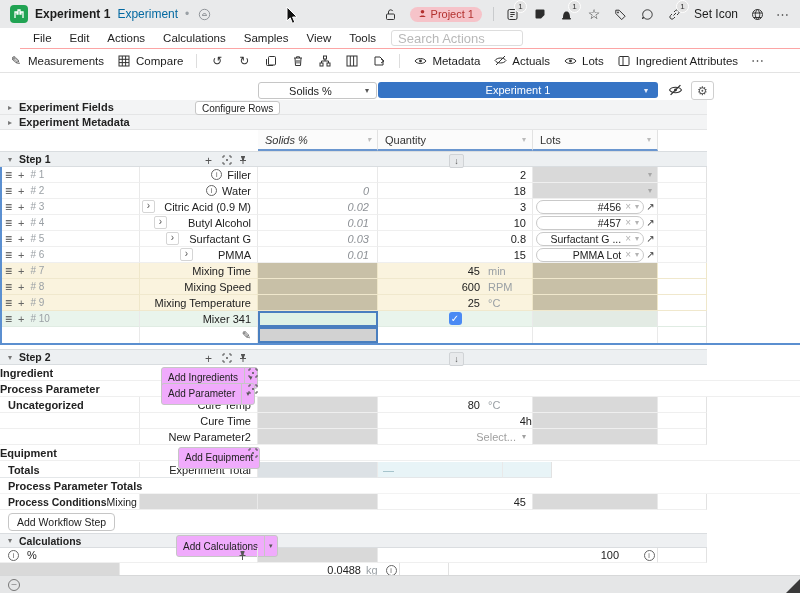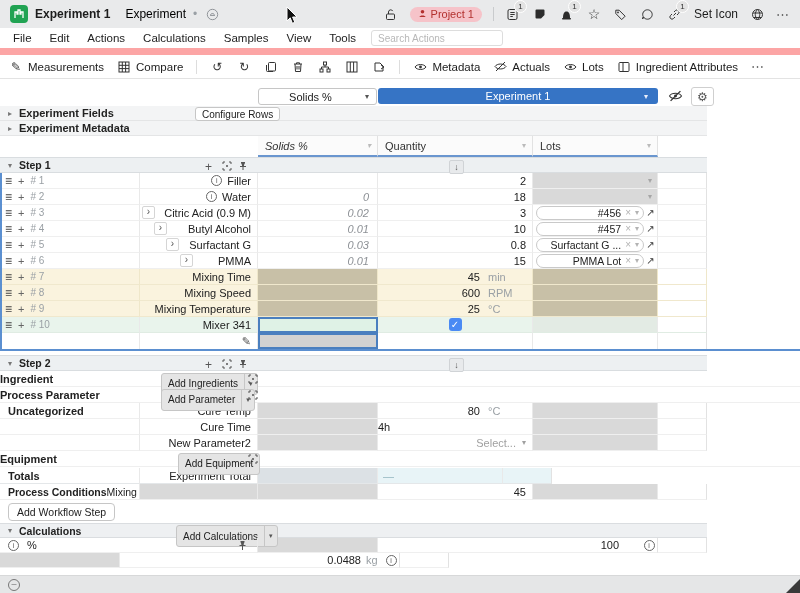--- a/index.html
+++ b/index.html
@@ -3,33 +3,33 @@
 <meta charset="utf-8">
 <style>
   html,body{margin:0;padding:0;background:#fff;}
   .app{position:relative;width:800px;height:593px;overflow:hidden;background:#fff;
        font-family:"Liberation Sans",sans-serif;color:#222;font-size:11px;}
   svg{display:block}
   
   .titlebar{height:28px;background:#e9eaeb;display:flex;align-items:center;padding:0 10px;gap:7px;font-size:12px;}
   .logo{width:18px;height:18px;border-radius:4px;background:#21a353;display:flex;align-items:center;justify-content:center;flex:0 0 auto;}
   .t-title{font-weight:bold;color:#1c1c1c;}
-  .t-sub{color:#000000;margin-left:8px;}
+  .t-sub{color:#0369a1;}
   .t-dot{color:#9aa0a5;}
   .tb-right{margin-left:auto;display:flex;align-items:center;gap:11px;}
   .proj{background:#f6c3c9;color:#b3302e;border-radius:9px;padding:1px 8px 2px;font-size:11px;display:flex;align-items:center;gap:4px;}
   .tb-i{position:relative;display:flex;align-items:center;justify-content:center;width:16px;height:16px;}
   .nb{position:absolute;top:-6px;right:-6px;background:#e3e3e3;border:1px solid #fff;border-radius:50%;width:11px;height:11px;line-height:11px;font-size:8px;text-align:center;color:#333;}
   .tdivider{width:1px;height:14px;background:#c9cbcd;}
   .seticon{font-size:12px;color:#1c1c1c;}
   .ovf{color:#444;font-size:13px;letter-spacing:1px;}
   
-  .menubar{height:20px;background:#fff;display:flex;align-items:center;gap:0;padding:0 4px;font-size:11.5px;border-bottom:7px solid #fca5a5;}
+  .menubar{height:20px;background:#fff;display:flex;align-items:center;gap:0;padding:0 4px;font-size:11.5px;border-bottom:1px solid #fca5a5;margin-left:20px;}
   .menu-item{padding:0 9px;cursor:default;}
-  .search{margin-left:6px;width:118px;height:14px;border:1px solid #ddd;border-radius:3px;font-size:10px;padding:0 6px;color:#555;font-family:"Liberation Sans",sans-serif;}
+  .search{margin-left:6px;width:118px;height:14px;border:1px solid #ddd;border-radius:3px;font-size:13px;padding:0 6px;color:#555;font-family:"Liberation Sans",sans-serif;}
   .search::placeholder{color:#b8b8b8;}
   
   .toolbar{height:23px;background:#fff;border-bottom:1px solid #e3e3e3;display:flex;align-items:center;padding:0 9px;gap:13px;font-size:11.5px;}
   .tbtn{display:flex;align-items:center;gap:5px;color:#1c1c1c;}
   .tico{display:flex;align-items:center;justify-content:center;width:14px;height:14px;color:#333;font-size:12px;}
   .tdiv{width:1px;height:14px;background:#ddd;}
   .spacer8{height:8px;background:#fff;}
   
   .pickrow{height:19px;position:relative;background:#fff;}
   .colpick{position:absolute;left:258px;top:1px;width:117px;height:15px;border:1px solid #c6c6c6;border-radius:3px;background:#fff;
@@ -88,21 +88,21 @@
   .grow .cell{border-bottom:1px solid #e0ece3;}
   .mint{background:#dff2e6;border:2px solid #4a7fbf !important;}
   .checkbox{width:13px;height:13px;background:#4a8af4;border-radius:3px;color:#fff;font-size:10px;line-height:13px;text-align:center;margin:0 auto;}
   .editrow{height:18px;border-bottom:2px solid #5b8fd0;}
   .editrow .c-name{font-style:normal;}
   .selgray{background:#d2d2d2;border:2px solid #4a7fbf !important;}
   .blue-left{position:absolute;left:0;top:0;bottom:0;width:2px;background:#5b8fd0;}
   .gap4{height:4px;background:#fff;}
   
   .s2label{width:140px;box-sizing:border-box;padding-left:0;display:flex;align-items:center;font-weight:bold;}
-  .addbtn{position:absolute;top:1.5px;height:22px;border:1px solid #c6c6c6;border-radius:3px;background:#e5e5e5;font-size:10px;display:flex;align-items:center;box-sizing:border-box;}
+  .addbtn{position:absolute;top:1.5px;height:22px;border:1px solid #c6c6c6;border-radius:3px;background:#f0abfc;font-size:10px;display:flex;align-items:center;box-sizing:border-box;}
   .addbtn .lbl{padding:0 6px;}
   .addbtn .seg{border-left:1px solid #c6c6c6;padding:0 4px;font-size:7px;color:#555;height:100%;display:flex;align-items:center;}
   .focus-ico{position:absolute;top:3px;}
   .gcell{background:#d9d9d9;}
   .selectph{color:#a0a0a0;}
   
   .totrow .cell{border-bottom:1px solid #e4e7e9;}
   .bold{font-weight:bold;}
   .cyan{background:#e8f4f7;} .graysol{background:#dce1e5;}
   .dashlot{color:#93b6c0;padding-left:5px;flex:1;}
@@ -677,21 +677,21 @@
       <div class="cell c-lot gcell"></div>
       <div class="cell c-x"></div>
     </div>
 
     <div class="trow">
       <div class="cell c-head"></div>
       <div class="cell c-name">
           <span>Cure Time</span>
         </div>
       <div class="cell c-sol gcell"></div>
-      <div class="cell c-qty" style="justify-content:flex-start;padding-right:0;">
+      <div class="cell c-qty" style="justify-content:flex-end;padding-right:0;">
           <span>4h</span>
         </div>
       <div class="cell c-lot gcell"></div>
       <div class="cell c-x"></div>
     </div>
 
     <div class="trow">
       <div class="cell c-head"></div>
       <div class="cell c-name">
           <span>New Parameter2</span>
@@ -726,20 +726,21 @@
     <div class="cell c-name" style="font-style:normal;">
         <span>Experiment Total</span>
       </div>
     <div class="cell c-sol graysol"></div>
     <div class="cell c-lot cyan">
         <span class="dashlot">—</span>
       </div>
     <div class="cell c-x cyan"></div>
   </div>
 
+  <div class="hdgrow">Process Parameter Totals</div>
 
   <div class="trow">
     <div class="cell c-head" style="padding-left:8px;gap:0;font-size:10.5px;white-space:nowrap;overflow:hidden;">
         <b>Process Conditions</b>
         <span>Mixing Time</span>
       </div>
     <div class="cell c-name gcell"></div>
     <div class="cell c-sol gcell"></div>
     <div class="cell c-qty">
         <span class="qv" style="font-style:normal;color:#222;">45</span>

